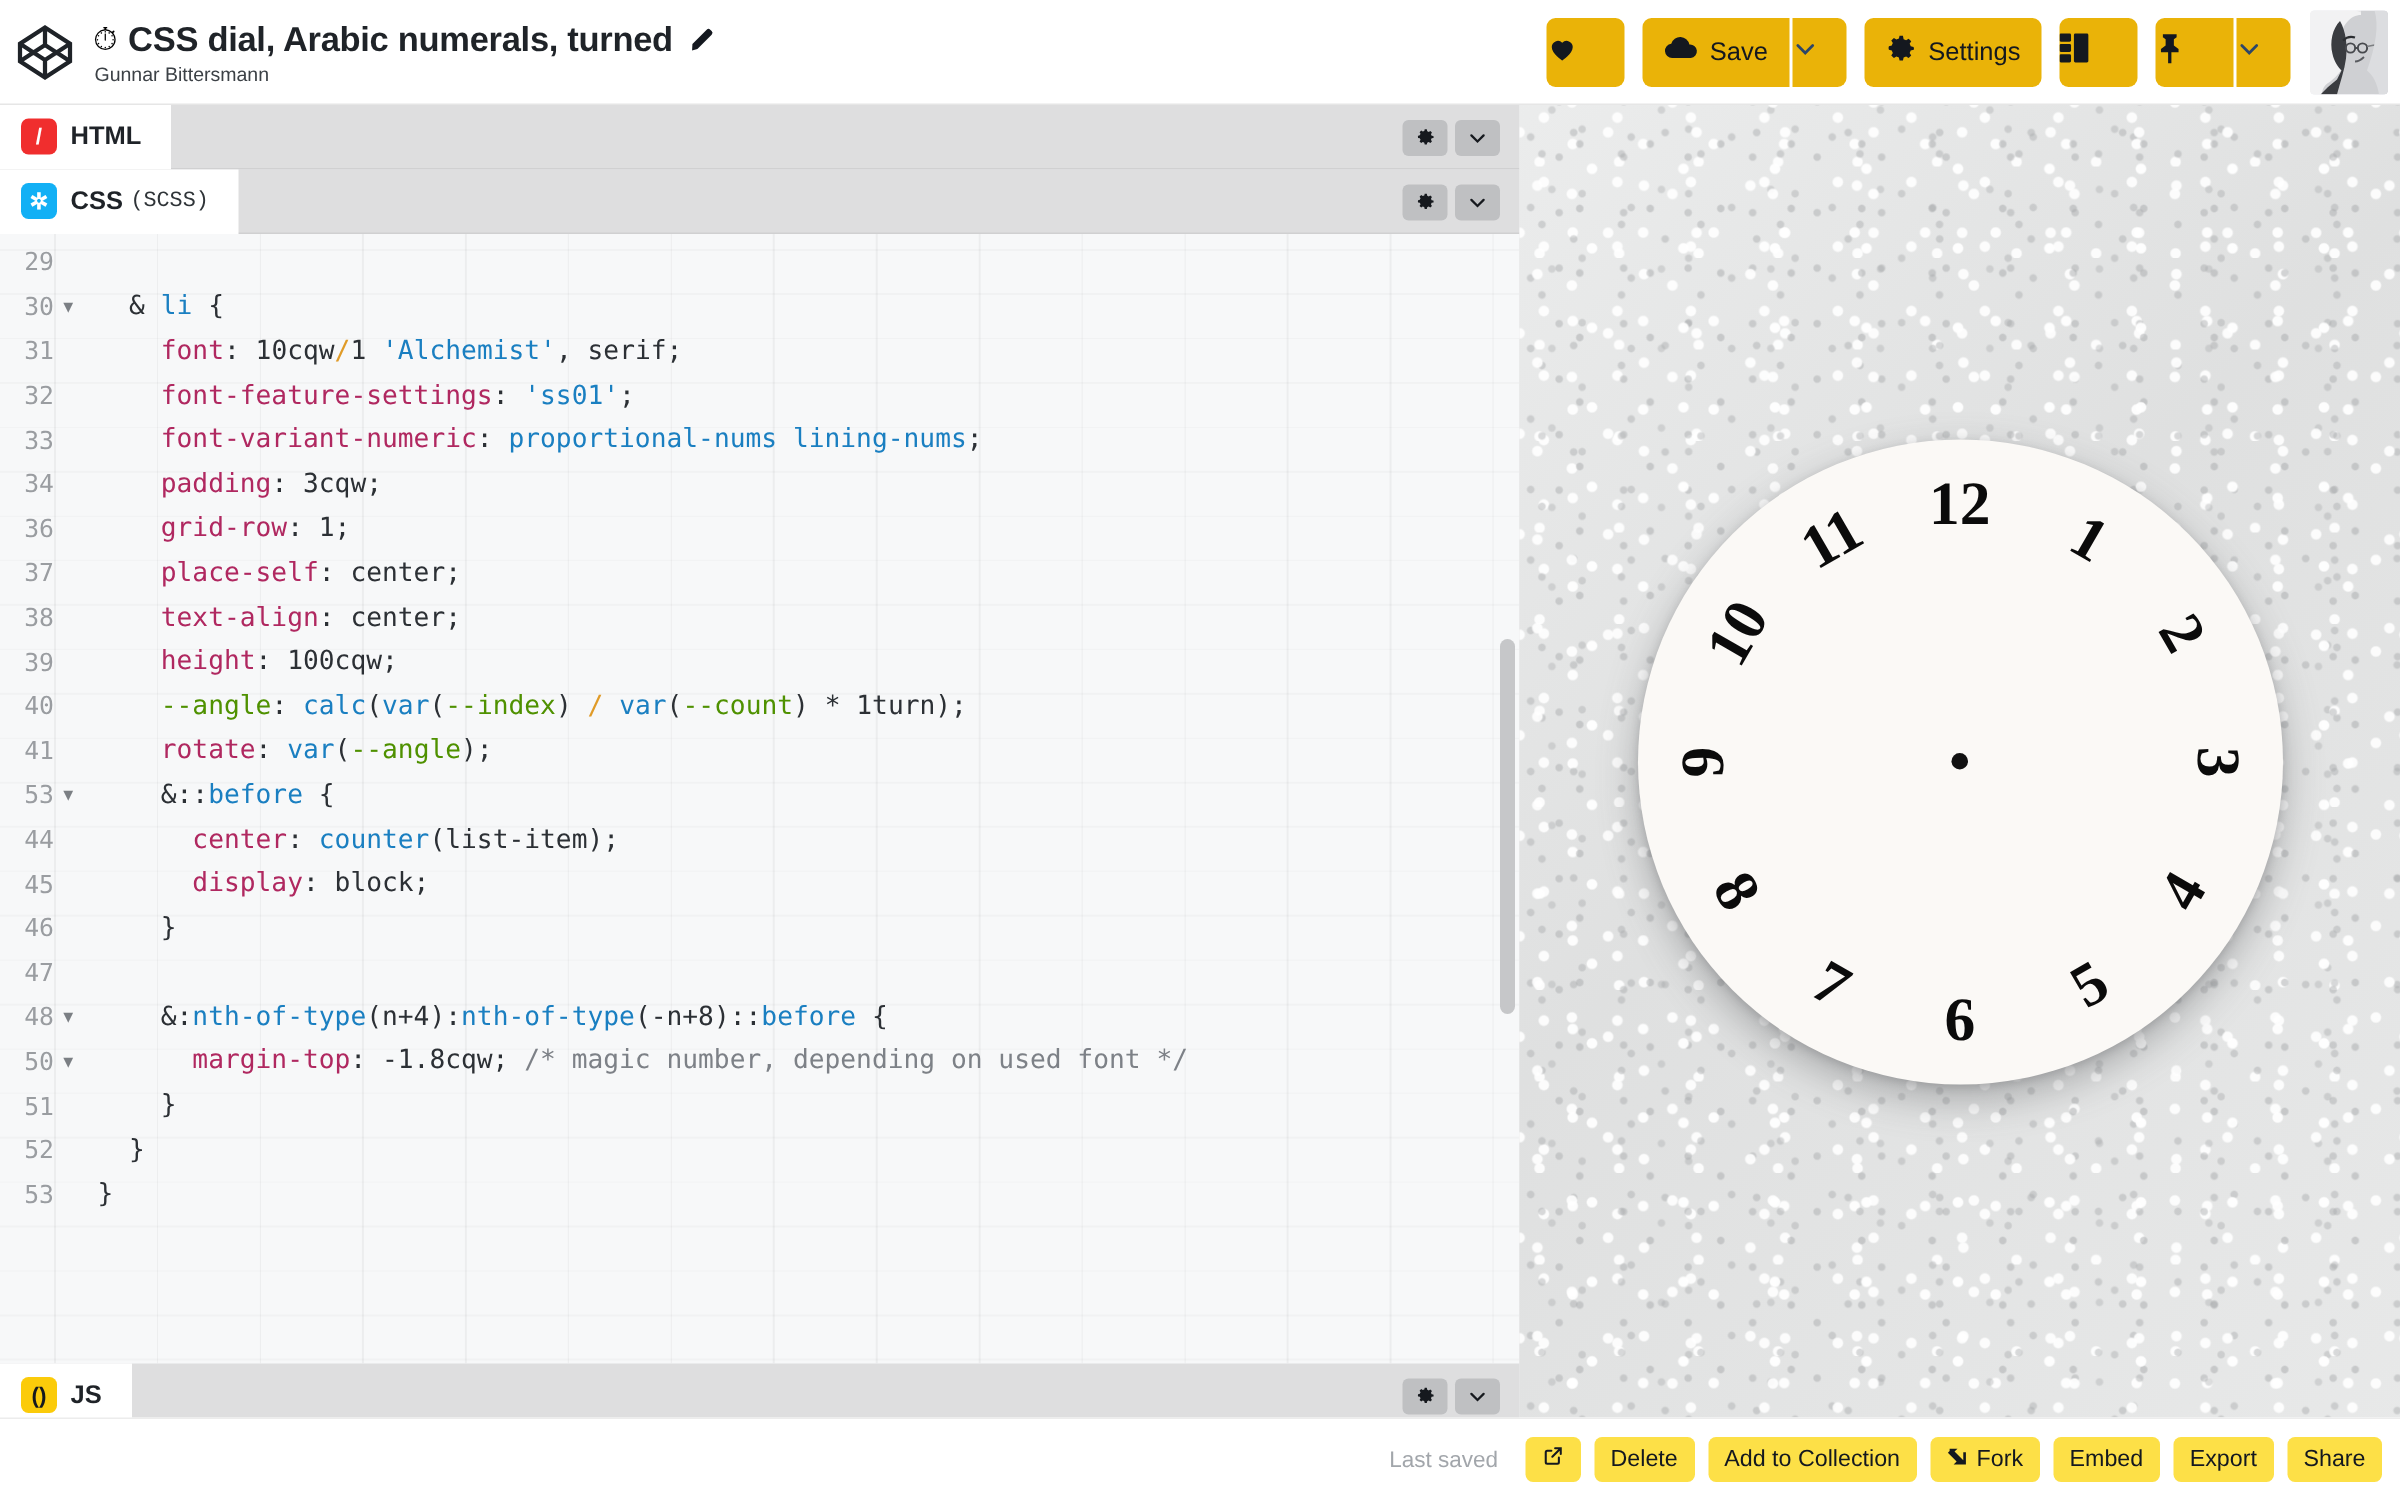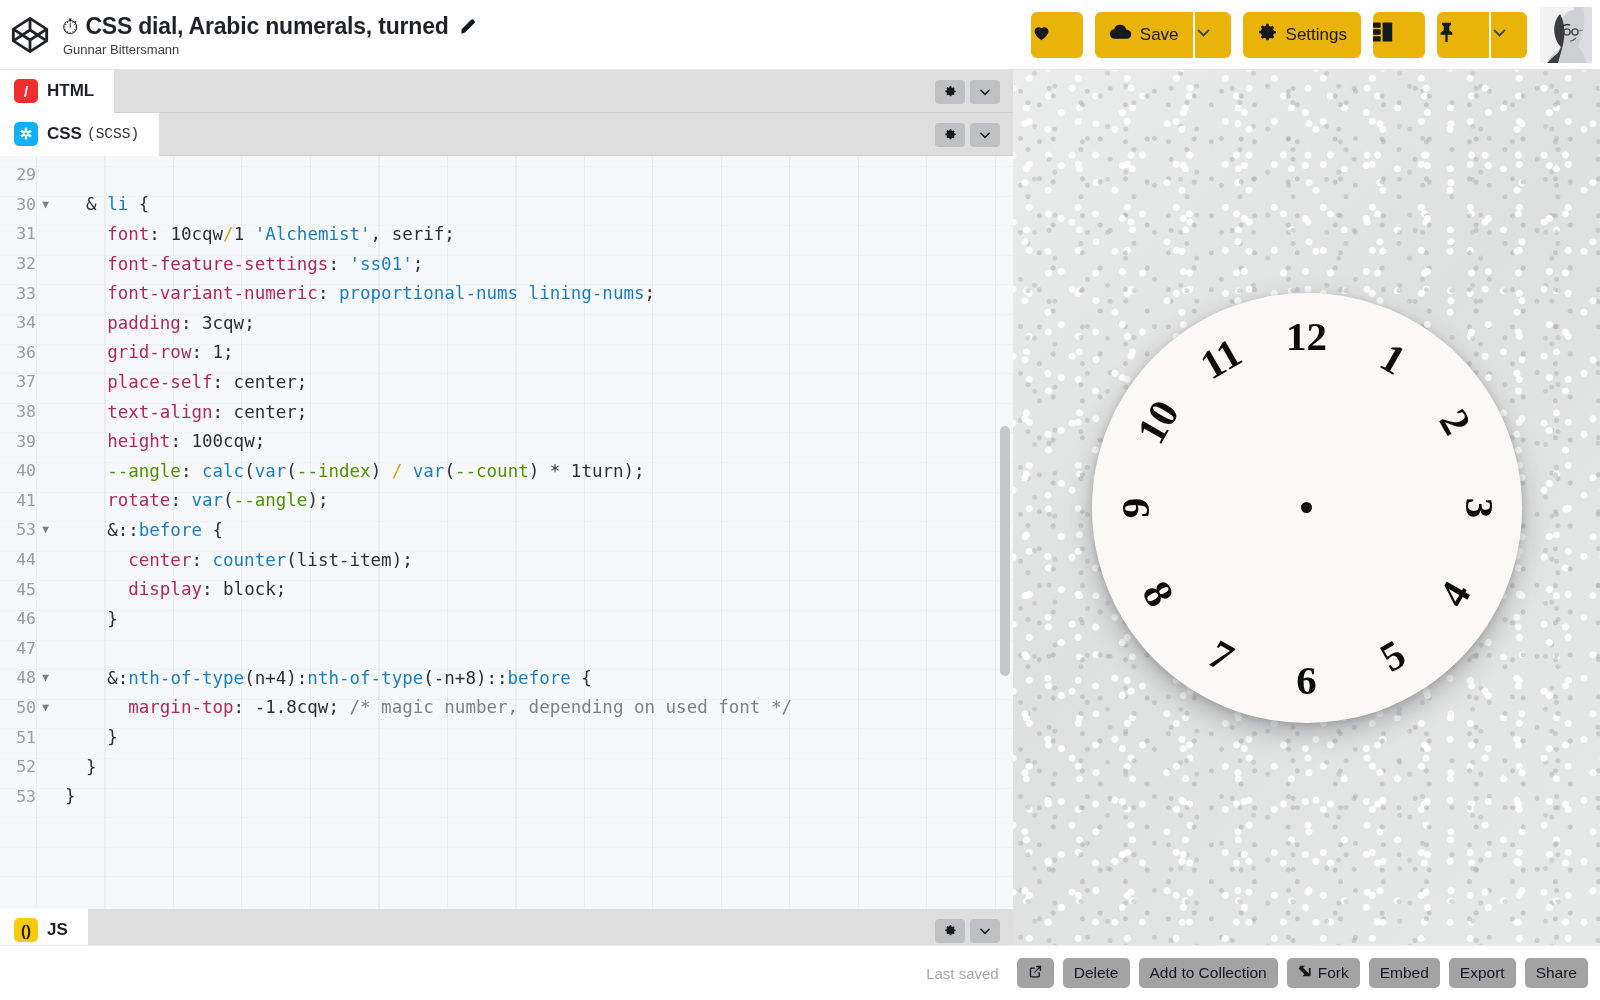--- a/index.html
+++ b/index.html
@@ -201,21 +201,21 @@
 
   
   .bottombar {
     position: absolute; left: 0; bottom: 0; width: 1600px; height: 55px;
     background: #ffffff; display: flex; align-items: center;
     justify-content: flex-end; gap: 9px; padding-right: 12px;
     border-top: 1px solid #ececec;
   }
   .lastsaved { font-size: 15px; color: #a2a6ab; margin-right: 9px; }
   .bbtn {
-    background: #a3a3a3; border: none; border-radius: 5px; height: 30px;
+    background: #fde047; border: none; border-radius: 5px; height: 30px;
     padding: 0 11px; font-size: 15.5px; color: #14181f; cursor: pointer;
     font-family: "Liberation Sans", sans-serif; display: flex;
     align-items: center; gap: 6px; white-space: nowrap;
   }
 </style>
 </head>
 <body>
 
 <div class="topbar">
   <div class="logo">

